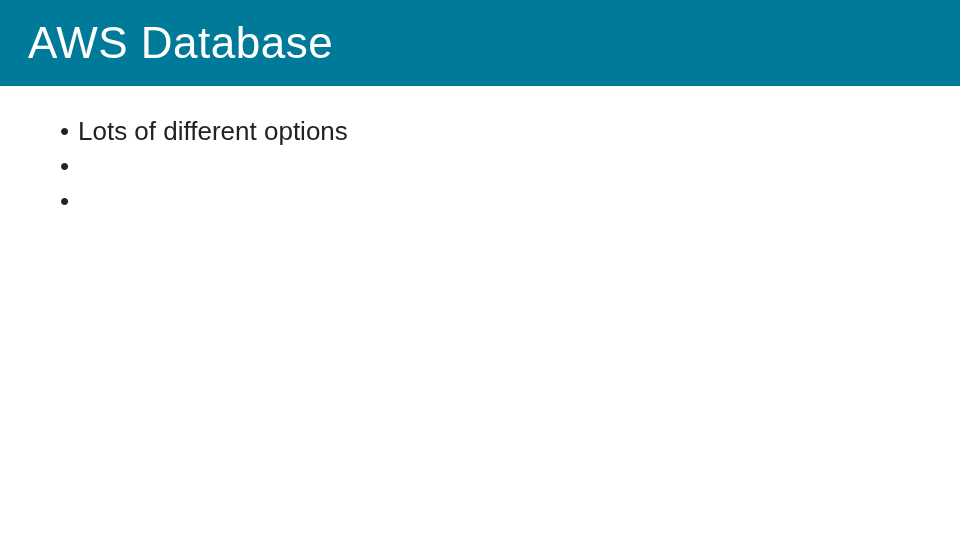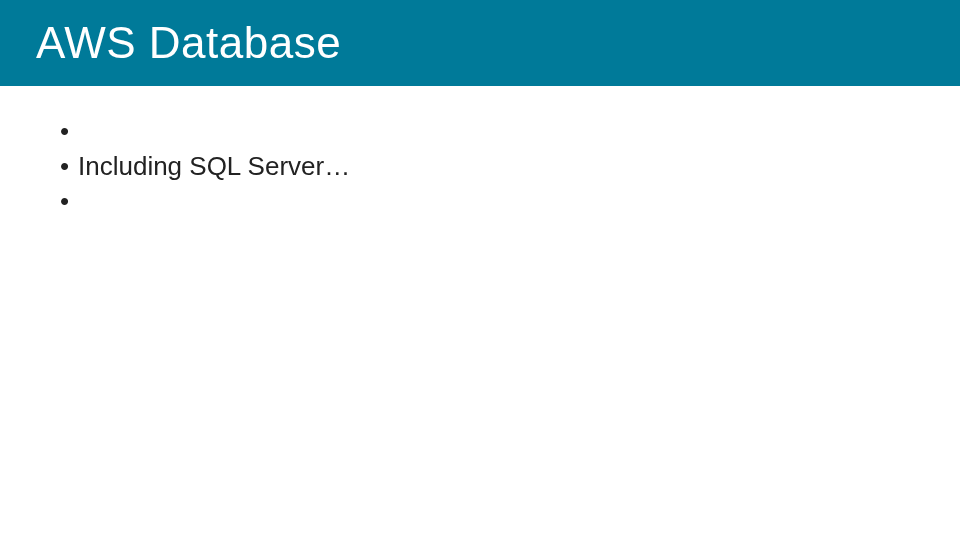--- a/index.html
+++ b/index.html
@@ -4,21 +4,21 @@
 <style>
   * { margin: 0; padding: 0; box-sizing: border-box; }
   html, body { width: 960px; height: 540px; font-family: "Segoe UI", "Segoe UI Light", Arial, sans-serif; background: #fff; overflow: hidden; }
   .slide { width: 960px; height: 540px; position: relative; background: #fff; }
   .title-bar {
     width: 100%;
     height: 86px;
     background: #007a99;
     display: flex;
     align-items: center;
-    padding-left: 36px;
+    padding-left: 28px;
   }
   .title-bar h1 {
     font-weight: 300;
     font-size: 44px;
     color: #fff;
     letter-spacing: 0.5px;
   }
   .body {
     padding: 28px 40px 0 60px;
   }
@@ -41,22 +41,22 @@
 </head>
 <body>
 
 <div class="slide">
   <div class="title-bar">
     <h1>AWS Database</h1>
   </div>
   <div class="body">
     <div class="bullet-line">
       <span class="dot">•</span>
+      <span>Lots of different options</span>
     </div>
     <div class="bullet-line">
       <span class="dot">•</span>
-      <span>Including SQL Server…</span>
     </div>
     <div class="bullet-line">
       <span class="dot">•</span>
     </div>
   </div>
 </div>
 
 </body></html>

